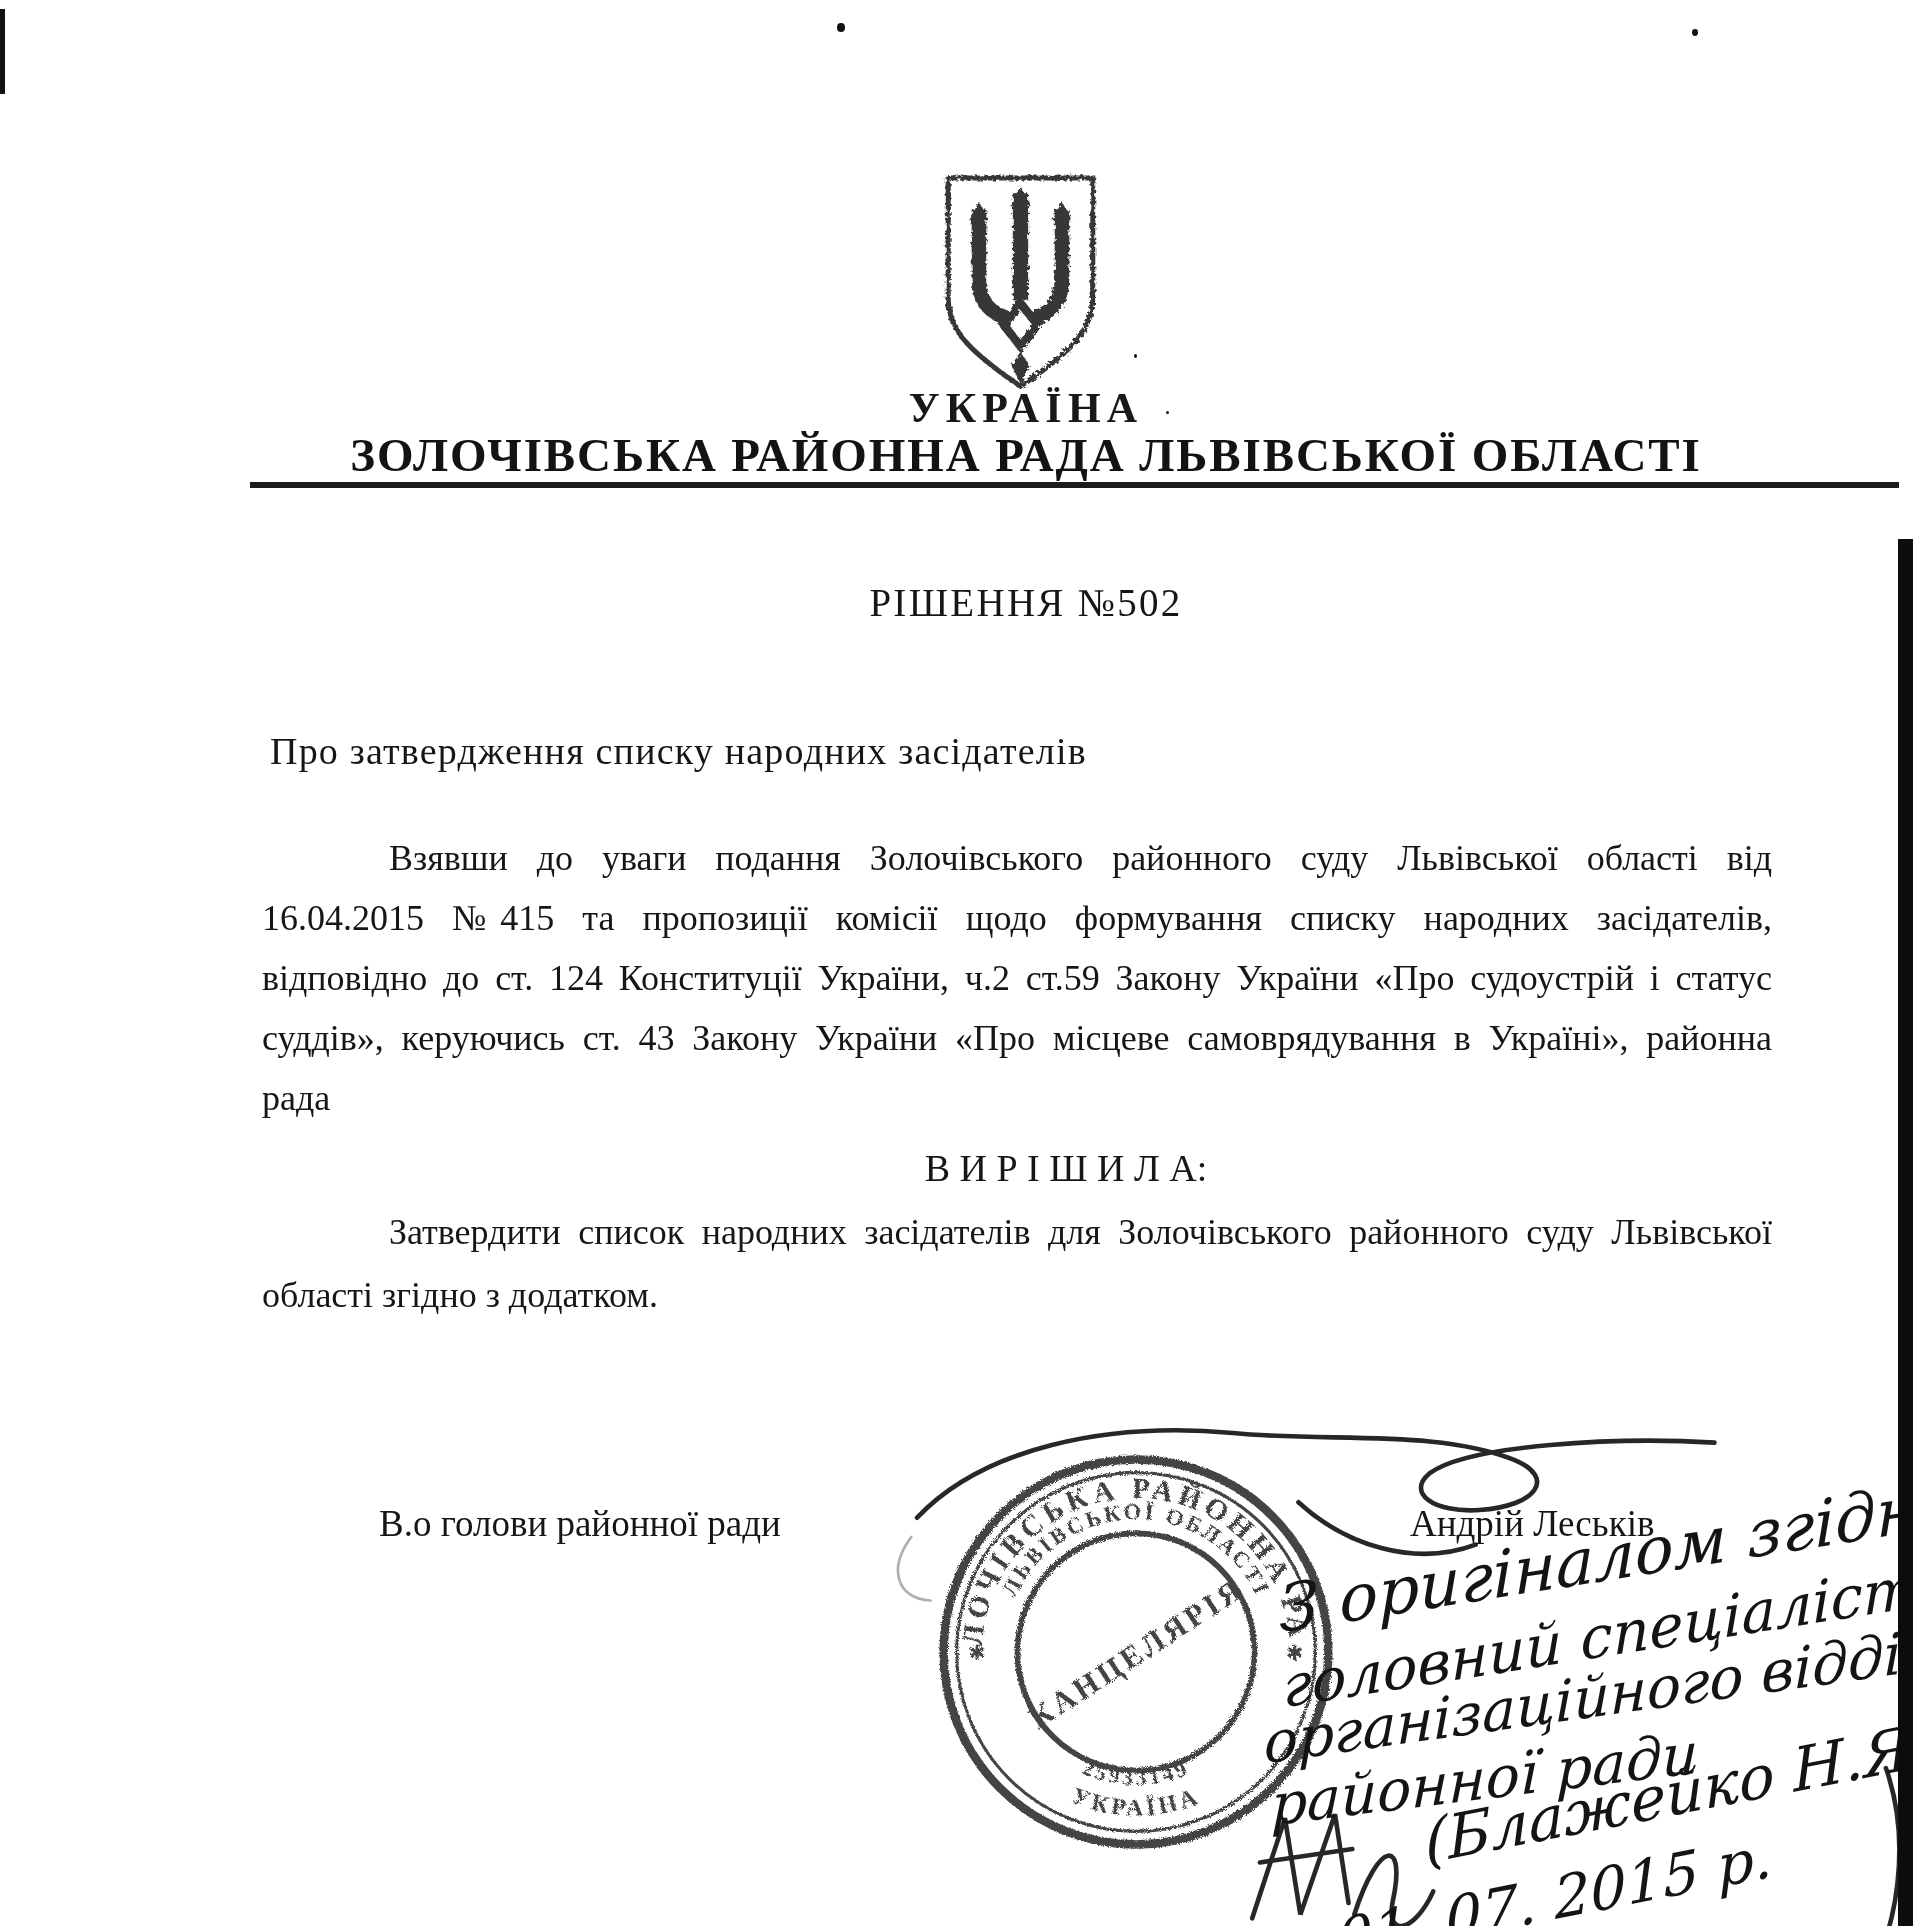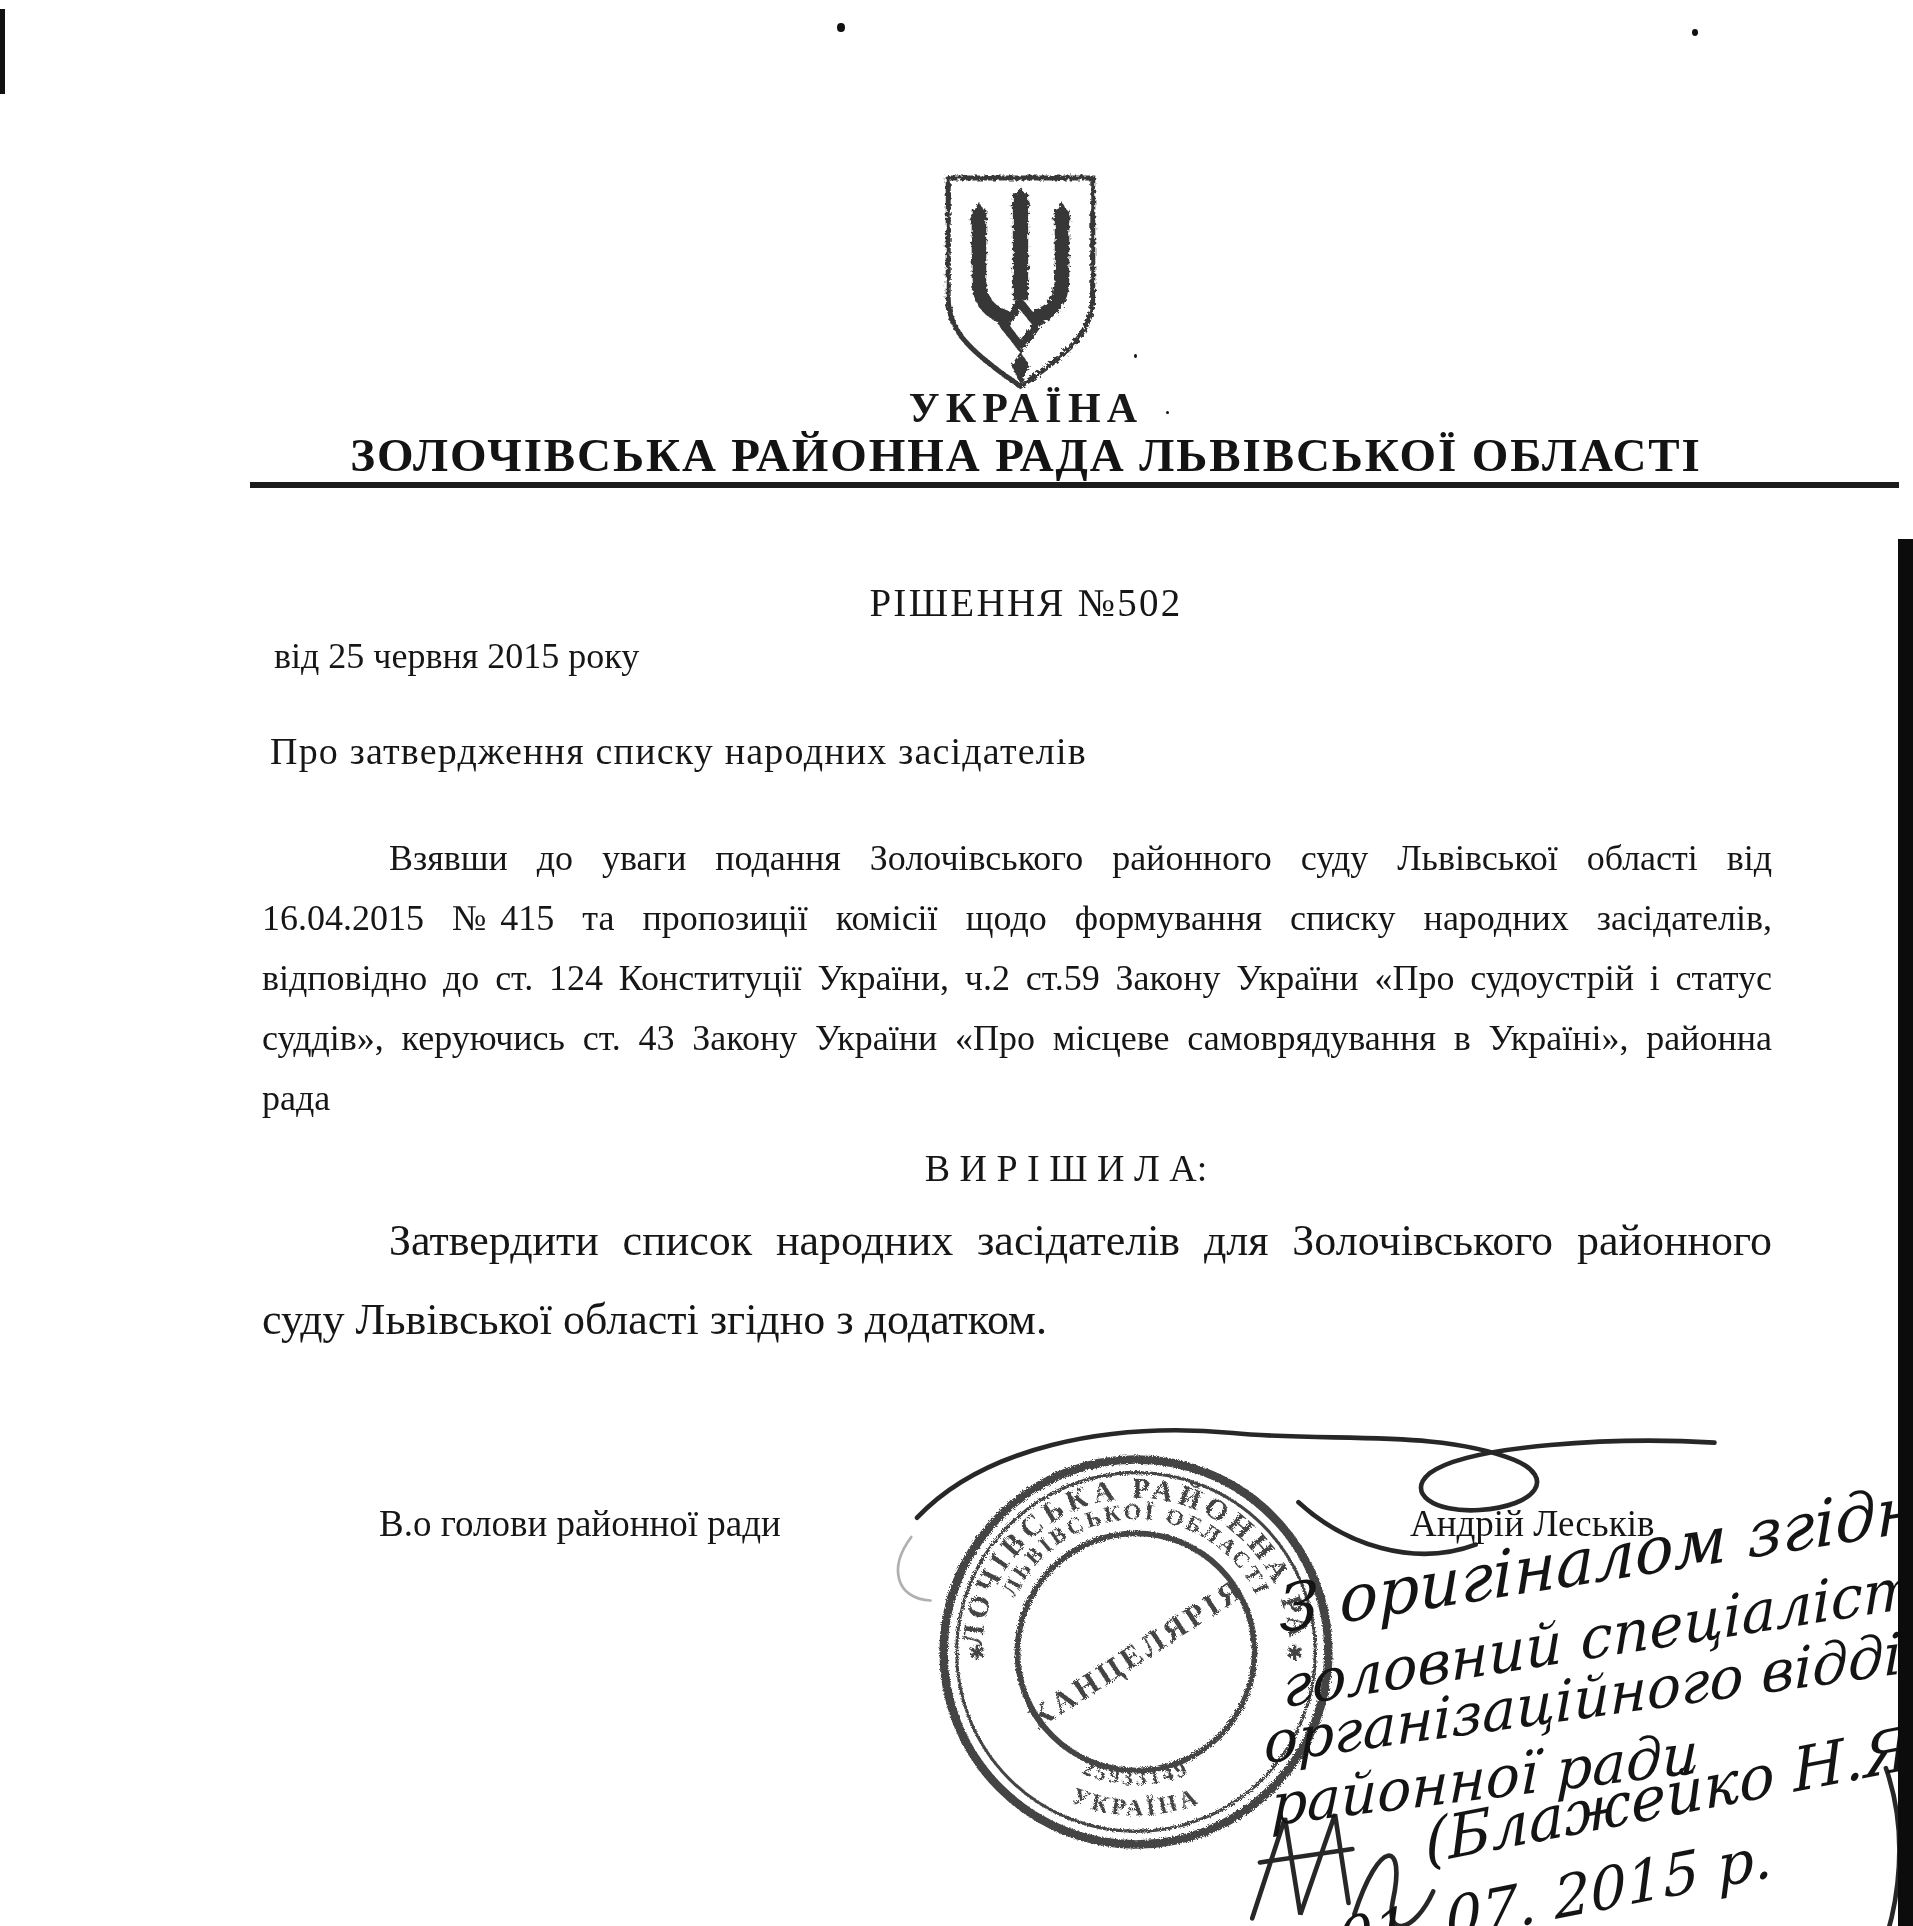--- a/index.html
+++ b/index.html
@@ -16,21 +16,21 @@
   .hdr-country{top:384px;font-size:42px;font-weight:bold;letter-spacing:6.2px;color:#181818;}
   .hdr-org{top:428px;font-size:47px;font-weight:bold;letter-spacing:1.9px;color:#131313;}
   .hdr-rule{left:250px;top:482px;width:1649px;height:5.8px;background:#1c1c1c;box-shadow:0 7px 0 -3.1px rgba(40,40,40,.45);}
   .hdr-address{left:calc(50% + 58px);transform:translateX(-50%);top:495px;font-size:27px;font-weight:bold;font-style:italic;letter-spacing:0.8px;white-space:nowrap;color:#222;}
   .session{top:536px;font-size:37px;color:#1a1a1a;}
   .decision{top:580px;font-size:39px;letter-spacing:2.3px;color:#161616;}
   .dateline{left:274px;top:635px;font-size:36px;white-space:nowrap;}
   .subject{left:270px;top:729px;font-size:38px;letter-spacing:1.2px;white-space:nowrap;}
   .preamble{left:262px;top:828px;width:1510px;font-size:36px;line-height:60px;text-align:justify;text-indent:127px;word-spacing:5.4px;}
   .resolved{top:1146px;font-size:38px;color:#161616;margin-left:40px;}
-  .resolution{left:262px;top:1201px;width:1510px;font-size:44px;line-height:79px;text-align:justify;text-indent:127px;}
+  .resolution{left:262px;top:1201px;width:1510px;font-size:36px;line-height:63px;text-align:justify;text-indent:127px;}
   .sig-title{left:379px;top:1502px;font-size:37px;white-space:nowrap;}
   .sig-name{left:1410px;top:1502px;font-size:37px;white-space:nowrap;}
   .hw{font-family:"DejaVu Serif","Liberation Serif",serif;font-style:italic;color:#141414;white-space:nowrap;transform-origin:left center;}
   .hw1{left:1279px;top:1572px;font-size:65px;transform:rotate(-9deg) skewX(-8deg);}
   .hw2{left:1283px;top:1653px;font-size:58px;transform:rotate(-9deg) skewX(-8deg);}
   .hw3{left:1264px;top:1710px;font-size:57px;transform:rotate(-8deg) skewX(-8deg);}
   .hw4{left:1271px;top:1772px;font-size:57px;transform:rotate(-7deg) skewX(-8deg);}
   .hw5{left:1425px;top:1807px;font-size:60px;transform:rotate(-11deg) skewX(-8deg);}
   .hw6{left:1337px;top:1907px;font-size:58px;transform:rotate(-11deg) skewX(-8deg);}
   .artifact{background:#111;}
@@ -64,21 +64,20 @@
         <path d="M 230,470 L 254,506 230,556 206,506 Z" fill="#222" stroke="none"></path>
       </g>
     </svg>
   </div>
 
   <div class="abs ctr hdr-country">УКРАЇНА</div>
   <div class="abs ctr hdr-org">ЗОЛОЧІВСЬКА РАЙОННА РАДА ЛЬВІВСЬКОЇ ОБЛАСТІ</div>
   <div class="abs hdr-rule"></div>
 
   <div class="abs ctr decision">РІШЕННЯ №502</div>
-  <div class="abs dateline">від 25 червня 2015 року</div>
   <div class="abs subject">Про затвердження списку народних засідателів</div>
 
   <div class="abs preamble">Взявши до уваги подання Золочівського районного суду Львівської області від 16.04.2015 №415  та пропозиції комісії щодо формування списку народних засідателів, відповідно до ст. 124 Конституції України, ч.2 ст.59 Закону України «Про судоустрій і статус суддів», керуючись ст. 43 Закону України «Про місцеве самоврядування в Україні», районна рада</div>
   <div class="abs ctr resolved">В И Р І Ш И Л А:</div>
   <div class="abs resolution">Затвердити список народних засідателів для Золочівського районного суду Львівської області згідно з додатком.</div>
 
   <div class="abs sig-title">В.о голови районної ради</div>
   <div class="abs sig-name">Андрій Леськів</div>
 
   <div class="abs" style="left:932px;top:1448px;width:408px;height:408px;">

